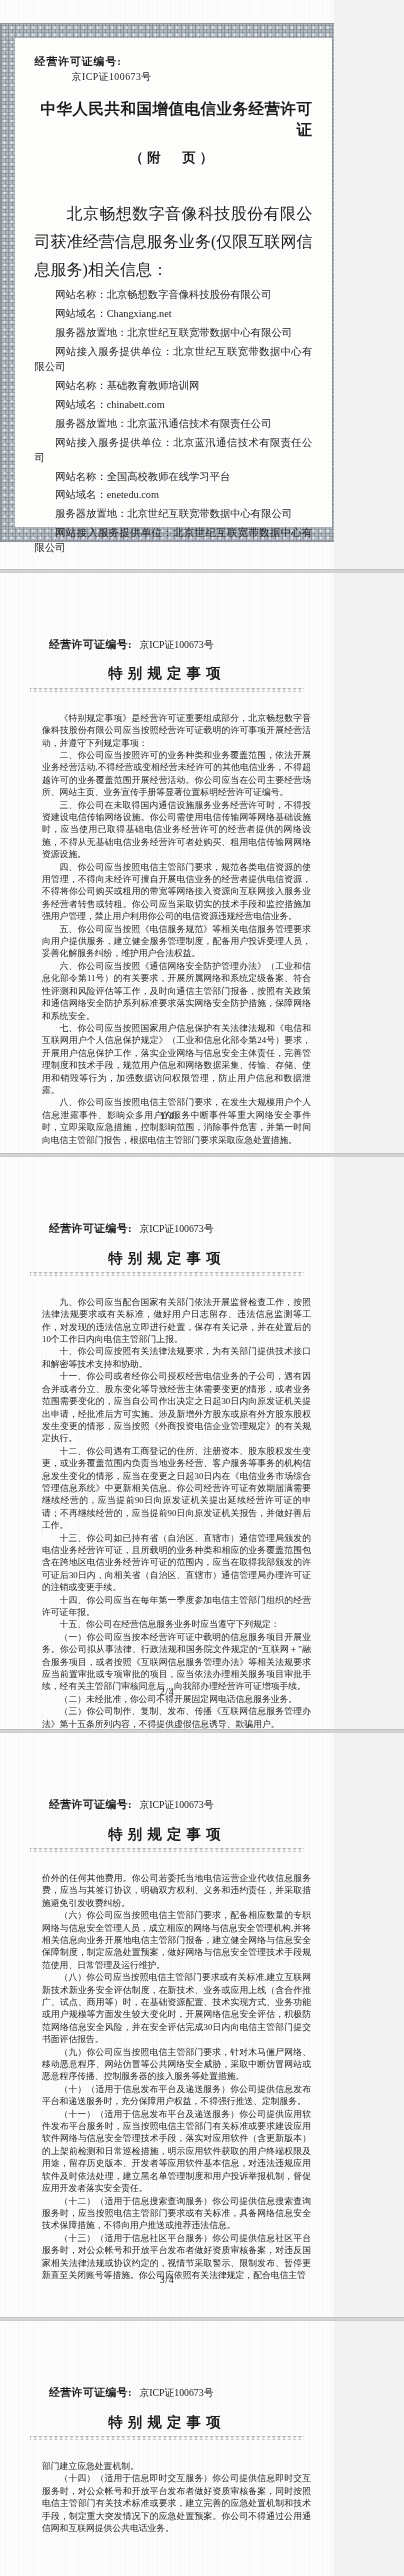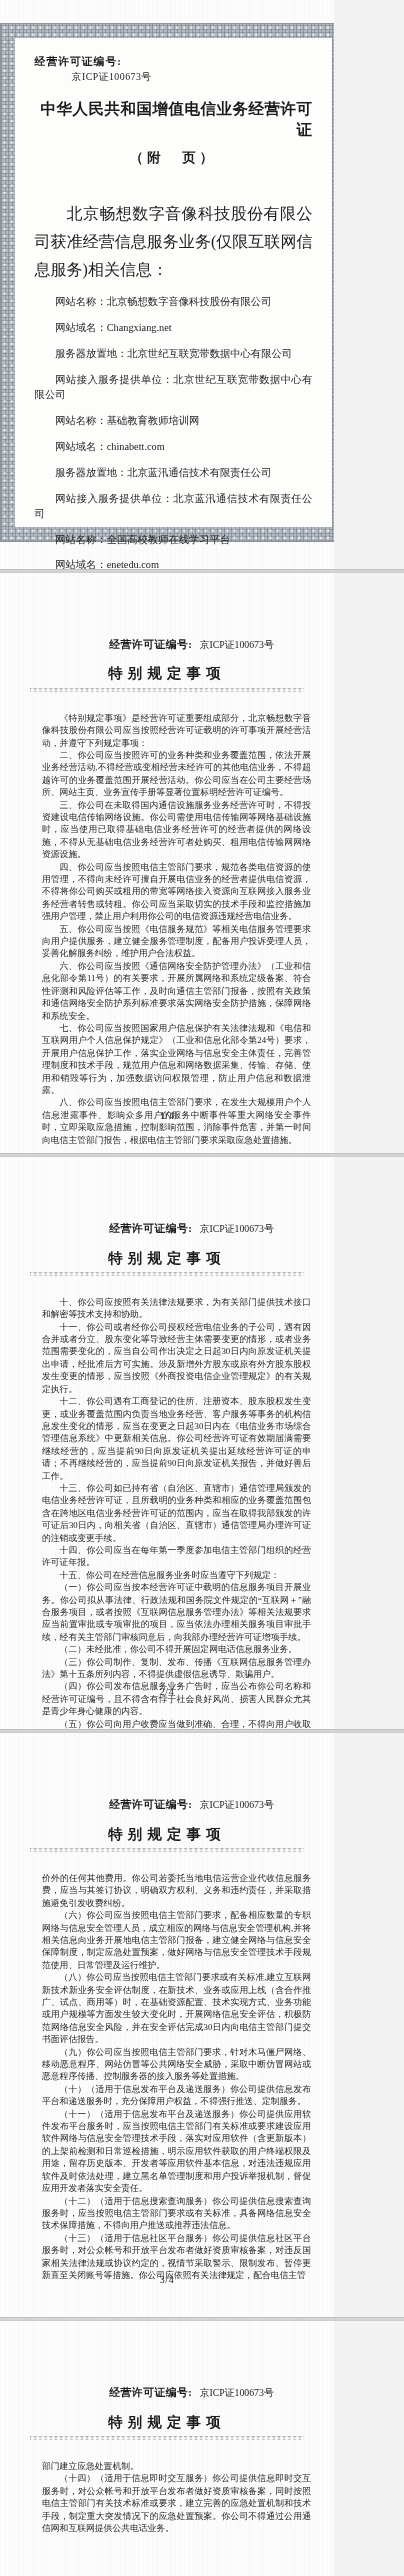--- a/index.html
+++ b/index.html
@@ -63,30 +63,30 @@
     letter-spacing: 4.1px;
   }
   .cover-intro {
     margin: 33px 0 0 0;
     font-size: 16px;
     line-height: 1.75;
     text-indent: 2em;
     text-align: justify;
   }
   .site-line {
-    margin: 11px 0 0 0;
+    margin: 4px 0 0 0;
     font-size: 10.3px;
     line-height: 1.45;
     text-indent: 2em;
     text-align: justify;
   }
 
   
   .terms { }
-  .terms-head { margin: 65px 0 0 49px; text-align: center; }
+  .terms-head { margin: 65px 0 0 49px; }
   .terms-lic-label { font-size: 10.8px; font-weight: bold; letter-spacing: 0.5px; }
   .terms-lic-no { font-size: 9.8px; margin-left: 5.2px; }
   .terms-title {
     margin: 12.4px 0 0 0;
     text-align: center;
     font-size: 14.4px;
     font-weight: bold;
     letter-spacing: 5.2px;
   }
   .zigzag {
@@ -170,20 +170,21 @@
 <div class="page-sep"></div>
 
 <section class="page terms t2" style="height:572px">
   <div class="terms-head">
     <span class="terms-lic-label">经营许可证编号:</span>
     <span class="terms-lic-no">京ICP证100673号</span>
   </div>
   <h2 class="terms-title">特别规定事项</h2>
   <div class="zigzag"></div>
   <div class="terms-body">
+    <p>九、你公司应当配合国家有关部门依法开展监督检查工作，按照法律法规要求或有关标准，做好用户日志留存、违法信息监测等工作，对发现的违法信息立即进行处置，保存有关记录，并在处置后的10个工作日内向电信主管部门上报。</p>
     <p>十、你公司应按照有关法律法规要求，为有关部门提供技术接口和解密等技术支持和协助。</p>
     <p>十一、你公司或者经你公司授权经营电信业务的子公司，遇有因合并或者分立、股东变化等导致经营主体需要变更的情形，或者业务范围需要变化的，应当自公司作出决定之日起30日内向原发证机关提出申请，经批准后方可实施。涉及新增外方股东或原有外方股东股权发生变更的情形，应当按照《外商投资电信企业管理规定》的有关规定执行。</p>
     <p>十二、你公司遇有工商登记的住所、注册资本、股东股权发生变更，或业务覆盖范围内负责当地业务经营、客户服务等事务的机构信息发生变化的情形，应当在变更之日起30日内在《电信业务市场综合管理信息系统》中更新相关信息。你公司经营许可证有效期届满需要继续经营的，应当提前90日向原发证机关提出延续经营许可证的申请；不再继续经营的，应当提前90日向原发证机关报告，并做好善后工作。</p>
     <p>十三、你公司如已持有省（自治区、直辖市）通信管理局颁发的电信业务经营许可证，且所载明的业务种类和相应的业务覆盖范围包含在跨地区电信业务经营许可证的范围内，应当在取得我部颁发的许可证后30日内，向相关省（自治区、直辖市）通信管理局办理许可证的注销或变更手续。</p>
     <p>十四、你公司应当在每年第一季度参加电信主管部门组织的经营许可证年报。</p>
     <p>十五、你公司在经营信息服务业务时应当遵守下列规定：</p>
     <p>（一）你公司应当按本经营许可证中载明的信息服务项目开展业务。你公司拟从事法律、行政法规和国务院文件规定的“互联网＋”融合服务项目，或者按照《互联网信息服务管理办法》等相关法规要求应当前置审批或专项审批的项目，应当依法办理相关服务项目审批手续，经有关主管部门审核同意后，向我部办理经营许可证增项手续。</p>
     <p>（二）未经批准，你公司不得开展固定网电话信息服务业务。</p>
     <p>（三）你公司制作、复制、发布、传播《互联网信息服务管理办法》第十五条所列内容，不得提供虚假信息诱导、欺骗用户。</p>
     <p>（四）你公司发布信息服务业务广告时，应当公布你公司名称和经营许可证编号，且不得含有悖于社会良好风尚、损害人民群众尤其是青少年身心健康的内容。</p>

